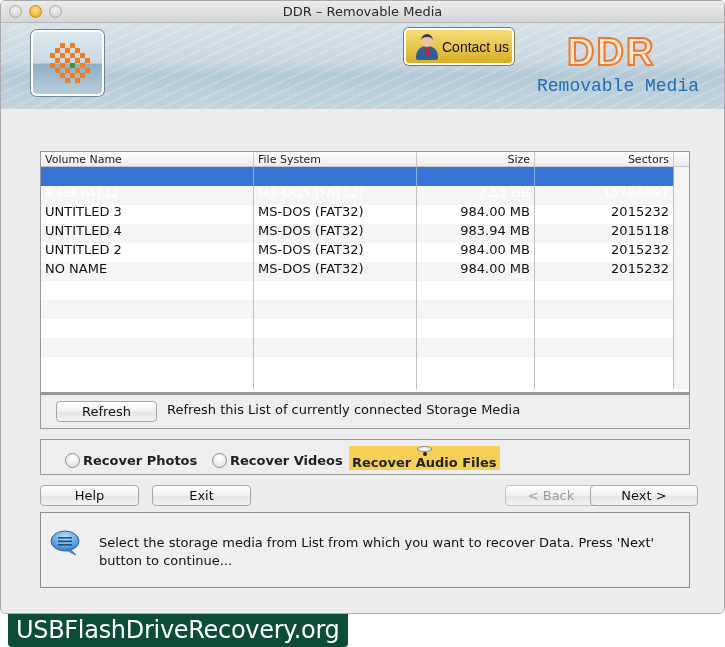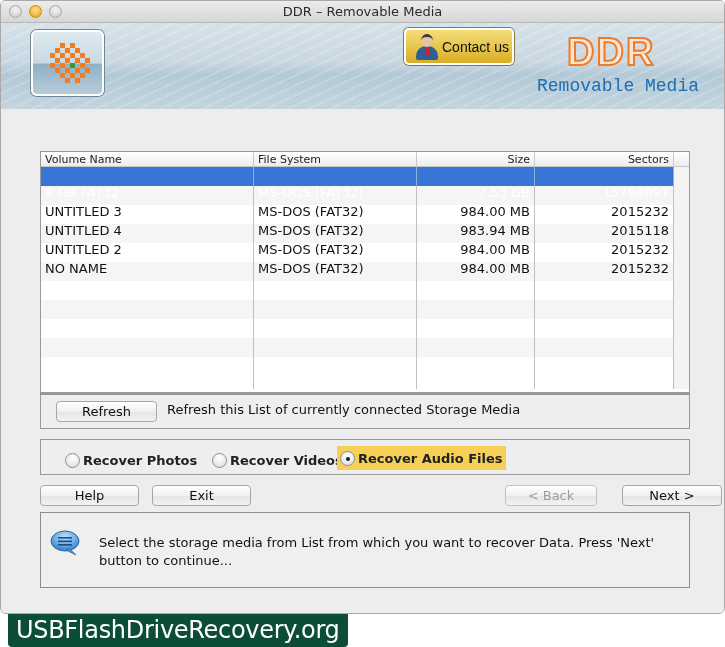--- a/index.html
+++ b/index.html
@@ -261,30 +261,30 @@
 
     <div class="radio-panel">
       <div class="radio-item" style="left:21px;">
         <span class="radio"></span>
         <span>Recover Photos</span>
       </div>
       <div class="radio-item" style="left:168px;">
         <span class="radio"></span>
         <span>Recover Videos</span>
       </div>
-      <div class="radio-item active" style="left:296px; top:6px;">
+      <div class="radio-item active" style="left:308px; top:6px;flex-direction:column;">
         <span class="radio checked"></span>
         <span>Recover Audio Files</span>
       </div>
     </div>
 
     <div class="btn" style="left:39px; top:376px; width:99px;">Help</div>
     <div class="btn" style="left:151px; top:376px; width:99px;">Exit</div>
     <div class="btn disabled" style="left:504px; top:376px; width:92px;">&lt; Back</div>
-    <div class="btn" style="left:589px; top:376px; width:100px;margin-left:32px;">Next &gt;</div>
+    <div class="btn" style="left:589px; top:376px; width:108px;">Next &gt;</div>
 
     <div class="info-panel">
       <svg class="chat-icon" viewBox="0 0 30 26">
         <defs>
           <radialGradient id="bub" cx="50%" cy="30%" r="70%">
             <stop offset="0%" stop-color="#bfe3ff"></stop>
             <stop offset="100%" stop-color="#2f7ecb"></stop>
           </radialGradient>
         </defs>
         <ellipse cx="15" cy="11" rx="14" ry="10" fill="url(#bub)" stroke="#2a6aa8" stroke-width="1"></ellipse>

